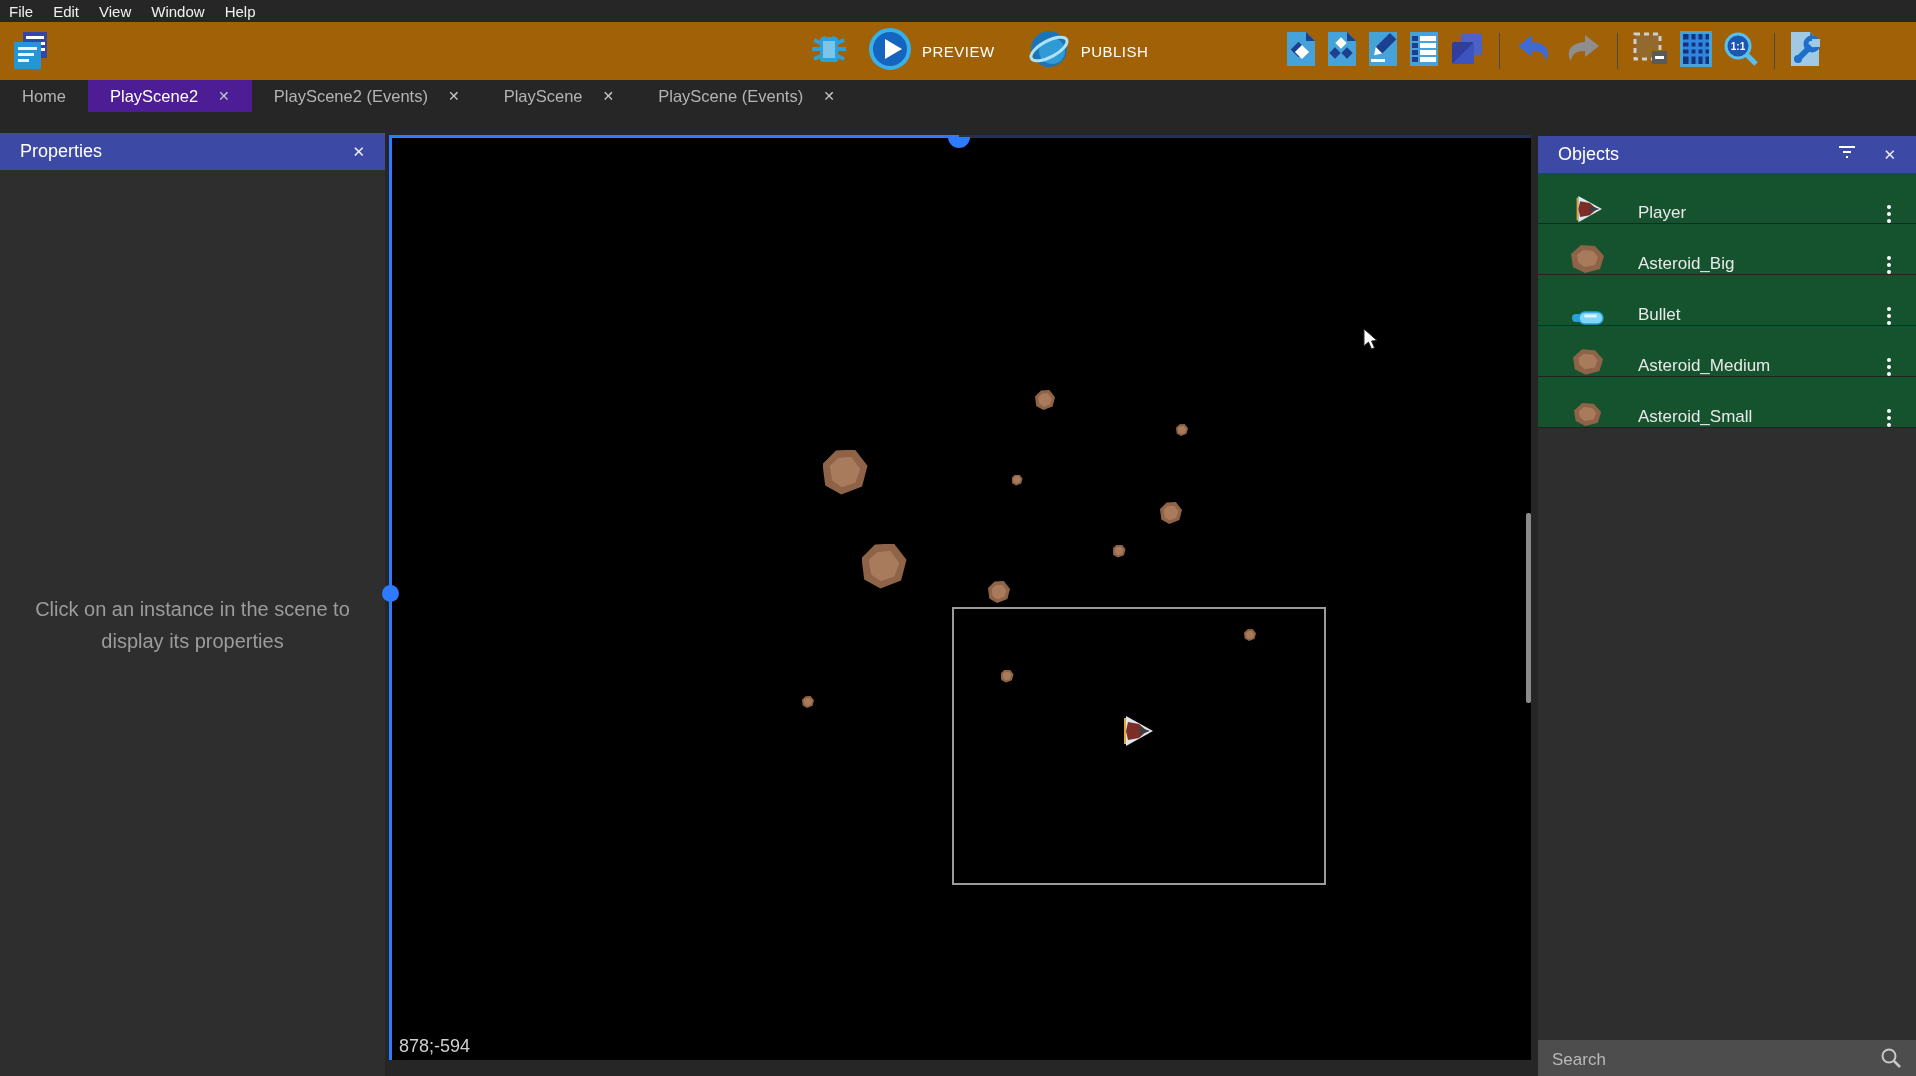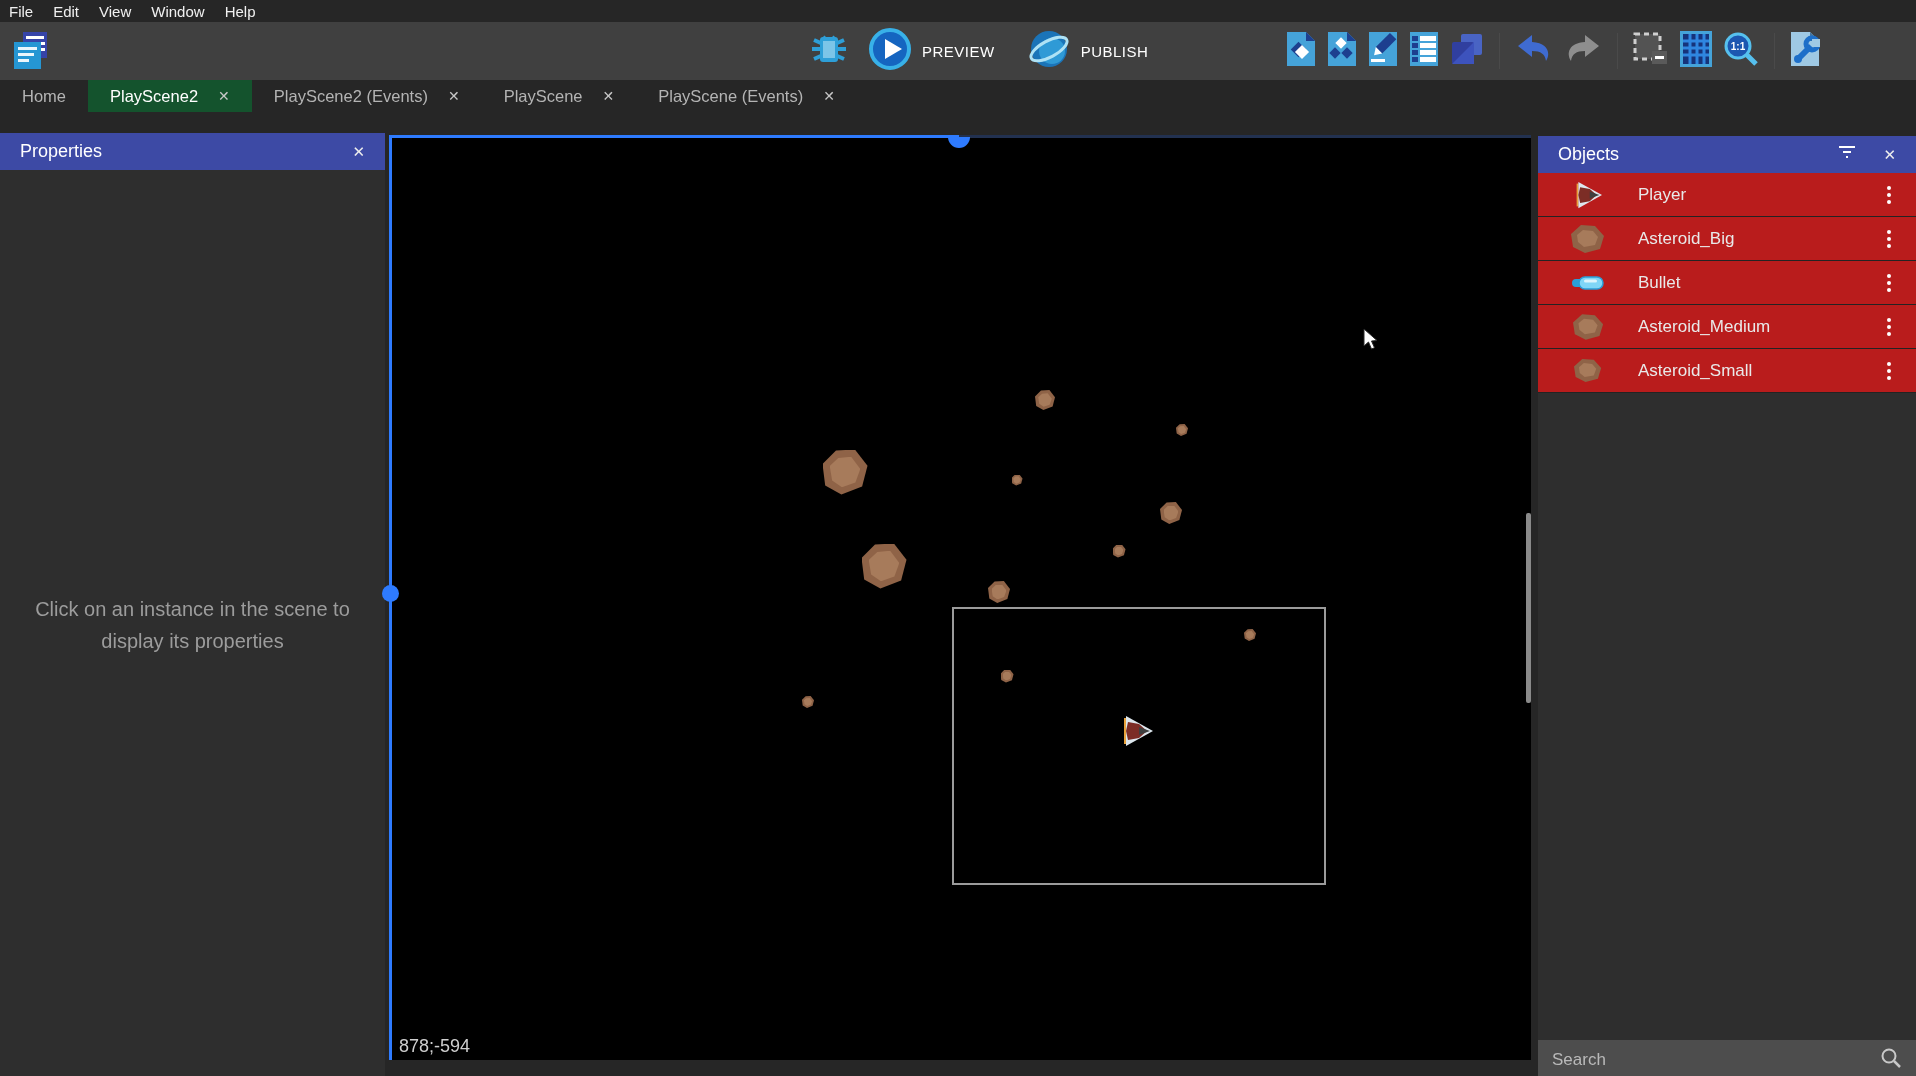--- a/index.html
+++ b/index.html
@@ -5,33 +5,33 @@
   * { margin:0; padding:0; box-sizing:border-box; }
   html,body { width:1916px; height:1076px; overflow:hidden; background:#262626;
     font-family:"Liberation Sans", sans-serif; color:#e6e6e6; }
 
   
   .menubar { height:22px; display:flex; align-items:center; gap:20px; padding-left:9px;
     background:#262626; font-size:15px; color:#f0f0f0; }
   .menubar span { cursor:default; }
 
   
-  .toolbar { position:relative; height:58px; background:#404040;padding-left:40px; }
+  .toolbar { position:relative; height:58px; background:#a16207;padding-left:40px; }
   .tb-left { position:absolute; left:10px; top:8px; }
   .tb-center { position:absolute; left:806px; top:0; height:58px; display:flex; align-items:center; gap:10px; }
   .tb-center .tb-label { font-size:15px; color:#fff; letter-spacing:0.5px; margin-right:22px; }
   .tb-right { position:absolute; right:96px; top:0; height:58px; display:flex; align-items:center; gap:11px; }
   .tb-sep { width:1px; height:36px; background:#4a4a4a; margin:0 4px; }
   .tb-btn { display:flex; align-items:center; justify-content:center; }
 
   
   .tabbar { height:32px; display:flex; background:#262626; font-size:16.5px; }
   .tab { position:relative; display:flex; align-items:center; padding:0 22px; color:#b4b4b4; cursor:pointer; }
   .tab .tab-close { margin-left:20px; font-size:14px; color:#c7c7c7; }
-  .tab--active { background:#14532d; color:#ffffff; }
+  .tab--active { background:#4c1d95; color:#ffffff; }
   .tab--active::after { content:""; position:absolute; left:0; right:0; top:100%; height:21px; background:#3d4aa5; }
 
   
   .main { position:relative; height:964px; background:#262626; }
 
   .panel-header { height:37px; background:#3d4aa5; display:flex; align-items:center;
     padding:12px 20px; font-size:18px; color:#fff; }
   .panel-header .spacer { flex:1; }
   .hx { font-size:15px; color:#eee; cursor:pointer; line-height:1; }
 
@@ -52,21 +52,21 @@
     clip-path:polygon(30% 2%,72% 0%,100% 36%,88% 82%,42% 100%,6% 80%,0 32%); }
   .asteroid-instance i { position:absolute; inset:16%; display:block; background:#a77b5b;
     clip-path:polygon(28% 4%,70% 0%,100% 40%,84% 84%,40% 100%,8% 78%,0 30%); }
   .ship { position:absolute; }
   .coords { position:absolute; left:7px; bottom:3px; font-size:18px; color:#cfcfcf; }
   .canvas-scrollbar { position:absolute; right:0; width:5px; background:#8a8a8a; border-radius:2px; }
   .mouse-cursor { position:absolute; }
 
   
   .objects-panel { position:absolute; left:1538px; top:24px; width:378px; height:943px; background:#2e2e2e; }
-  .obj-row { height:44px; display:flex; align-items:center; background:#b91c1c;
+  .obj-row { height:51px; display:flex; align-items:flex-end; background:#14532d;
     border-bottom:1px solid #232323; padding:0 18px 0 0; cursor:pointer; }
   .obj-icon { width:100px; display:flex; justify-content:center; align-items:center; }
   .obj-label { flex:1; font-size:17px; color:#e9e9e9; }
   .obj-dots { width:18px; display:flex; justify-content:center; }
   .add-row { height:44px; display:flex; align-items:center; background:#323232;
     border-bottom:1px solid #232323; cursor:pointer; }
   .add-label { margin-left:100px; flex:1; font-size:17px; color:#a9a9a9; }
   .add-plus { margin-right:16px; }
   .search-bar { position:absolute; left:0; bottom:0; width:100%; height:39px; background:#4d4d4d;
     display:flex; align-items:center; padding:0 14px; }

